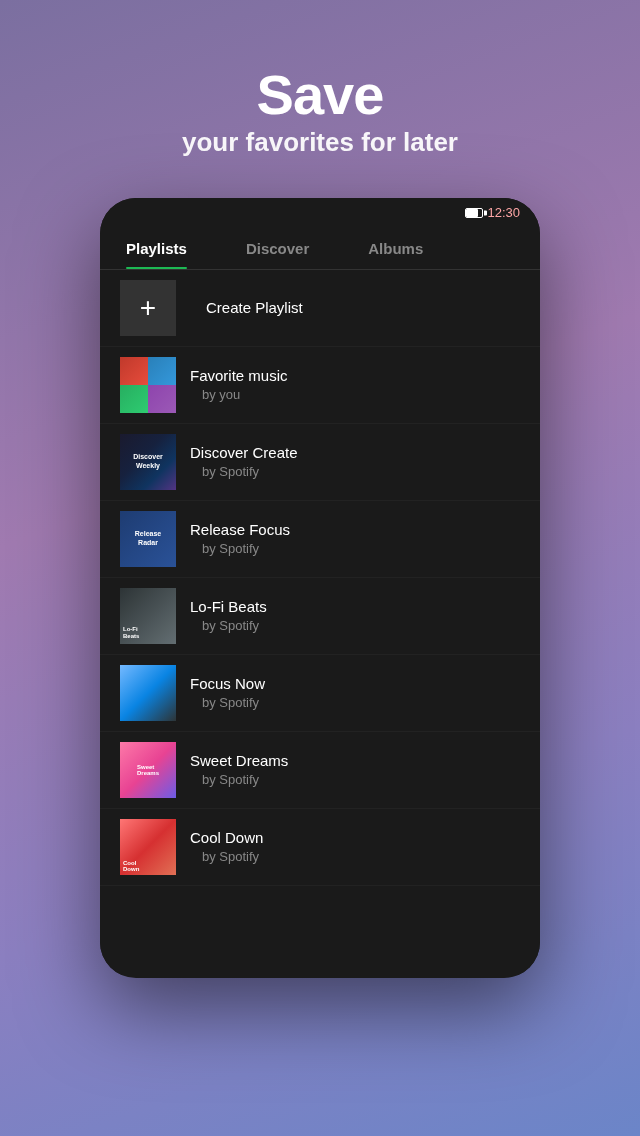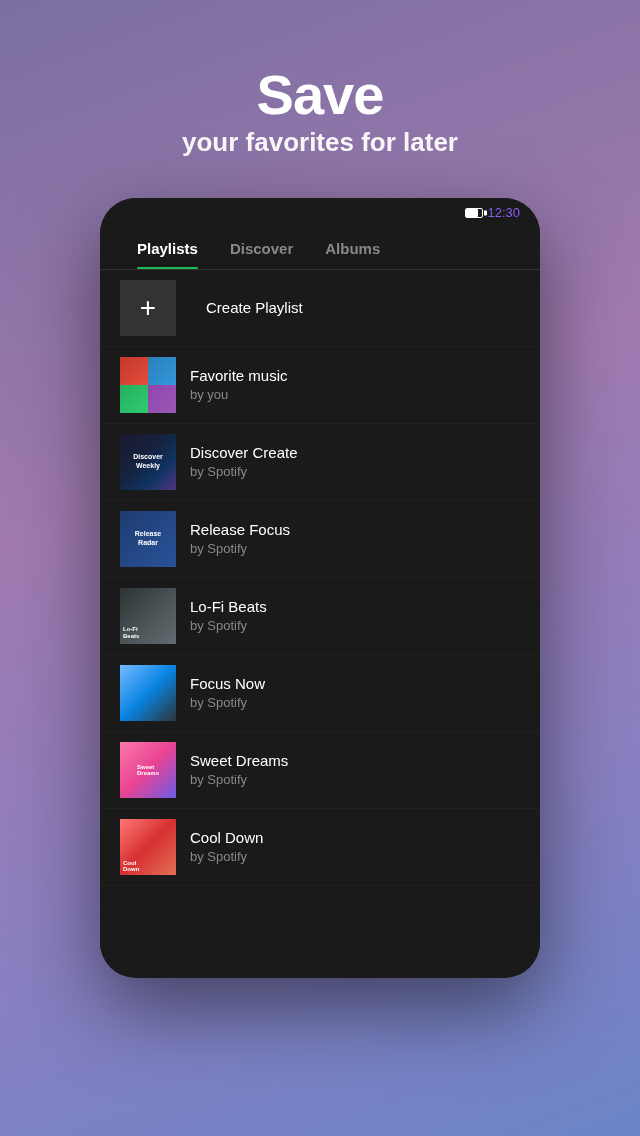--- a/index.html
+++ b/index.html
@@ -51,21 +51,21 @@
     .status-bar {
       background: #1a1a1a;
       height: 30px;
       display: flex;
       align-items: center;
       justify-content: flex-end;
       padding: 0 20px;
     }
 
     .status-time {
-      color: #8b5cf6;
+      color: #fca5a5;
       font-size: 13px;
       font-weight: 500;
     }
 
     .battery-icon {
       width: 18px;
       height: 10px;
       border: 1.5px solid white;
       border-radius: 2px;
       position: relative;
@@ -89,22 +89,23 @@
     .battery-fill {
       width: 70%;
       height: 100%;
       background: white;
       border-radius: 1px;
     }
 
     .tabs-bar {
       background: #1a1a1a;
       display: flex;
-      padding: 0 21px;
+      padding: 0 10px;
       border-bottom: 1px solid #333;
+      gap: 27px;
     }
 
     .tab {
       padding: 12px 16px;
       font-size: 15px;
       font-weight: 600;
       color: #888;
       cursor: pointer;
       position: relative;
     }
@@ -271,20 +272,21 @@
     .playlist-name {
       color: white;
       font-size: 15px;
       font-weight: 500;
       margin-bottom: 3px;
     }
 
     .playlist-owner {
       color: #888;
       font-size: 13px;
+      margin-left: 12px;
     }
 
     .create-label {
       color: white;
       font-size: 15px;
       font-weight: 500;
       margin-left: 30px;
     }
   </style>
 </head>

